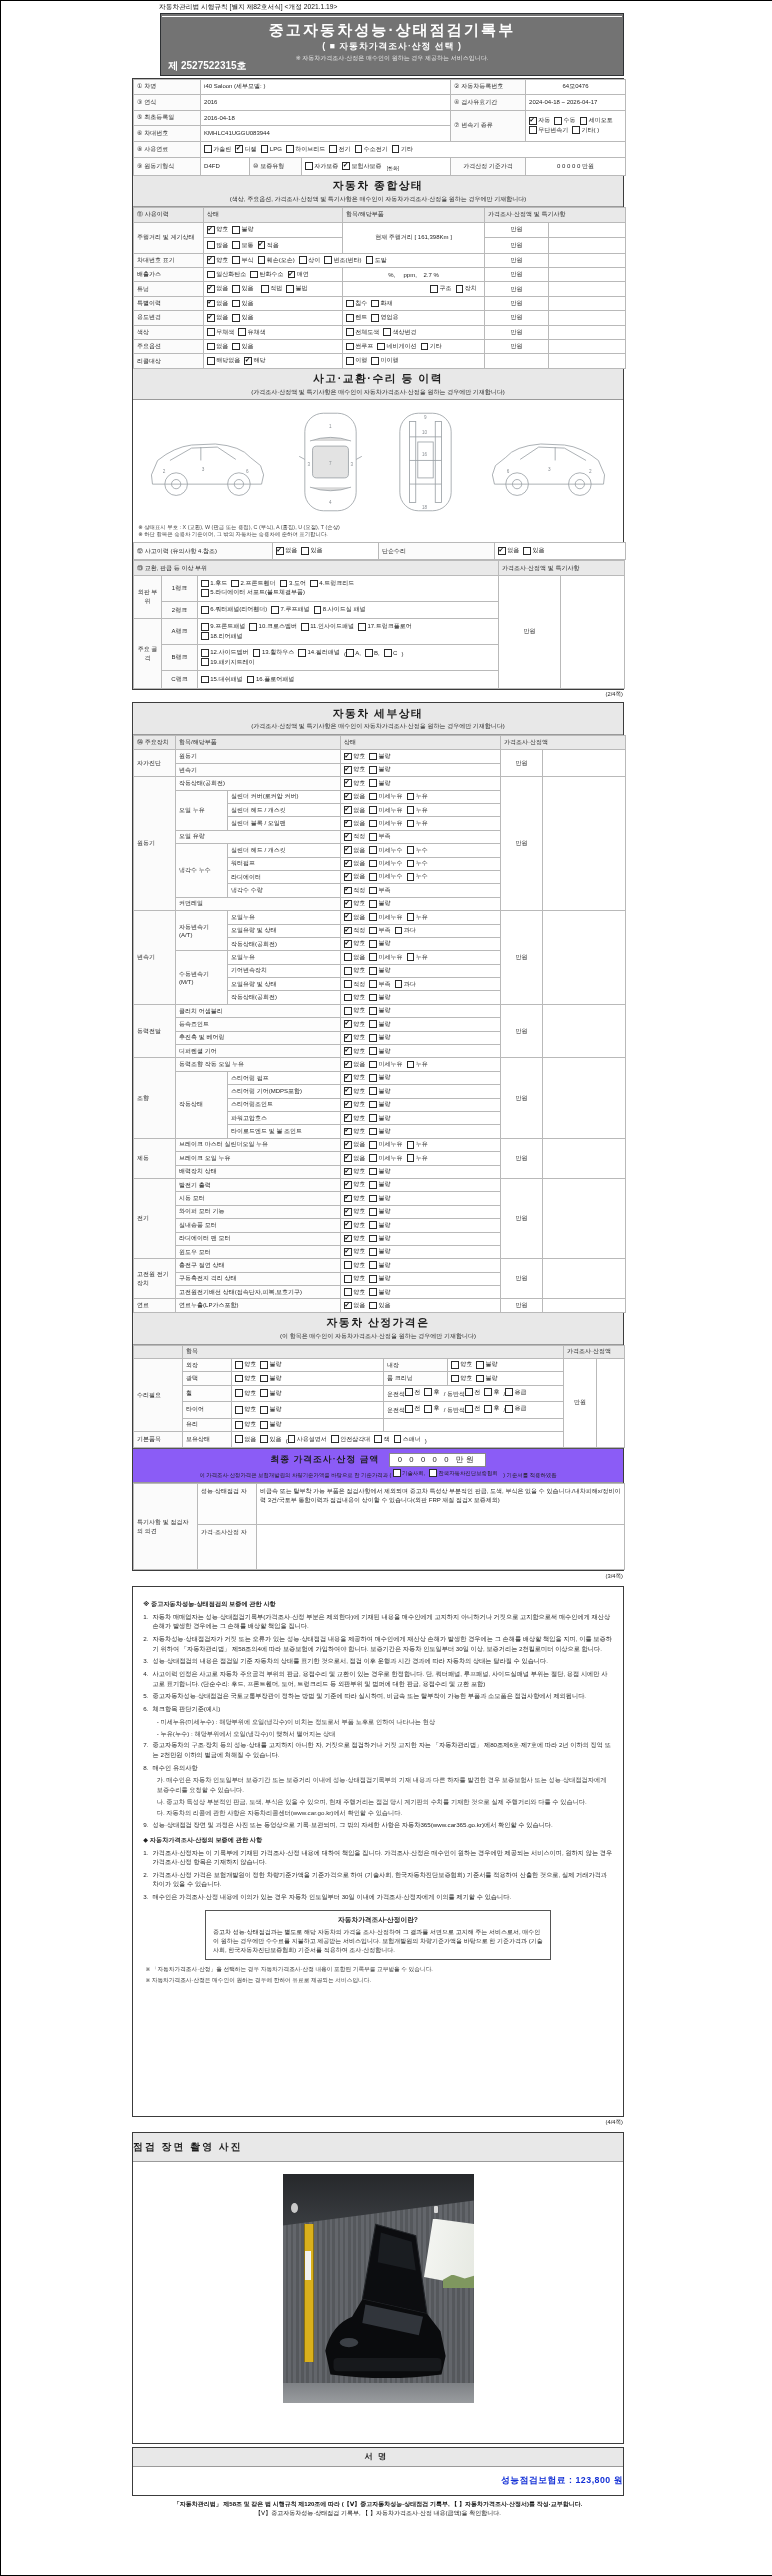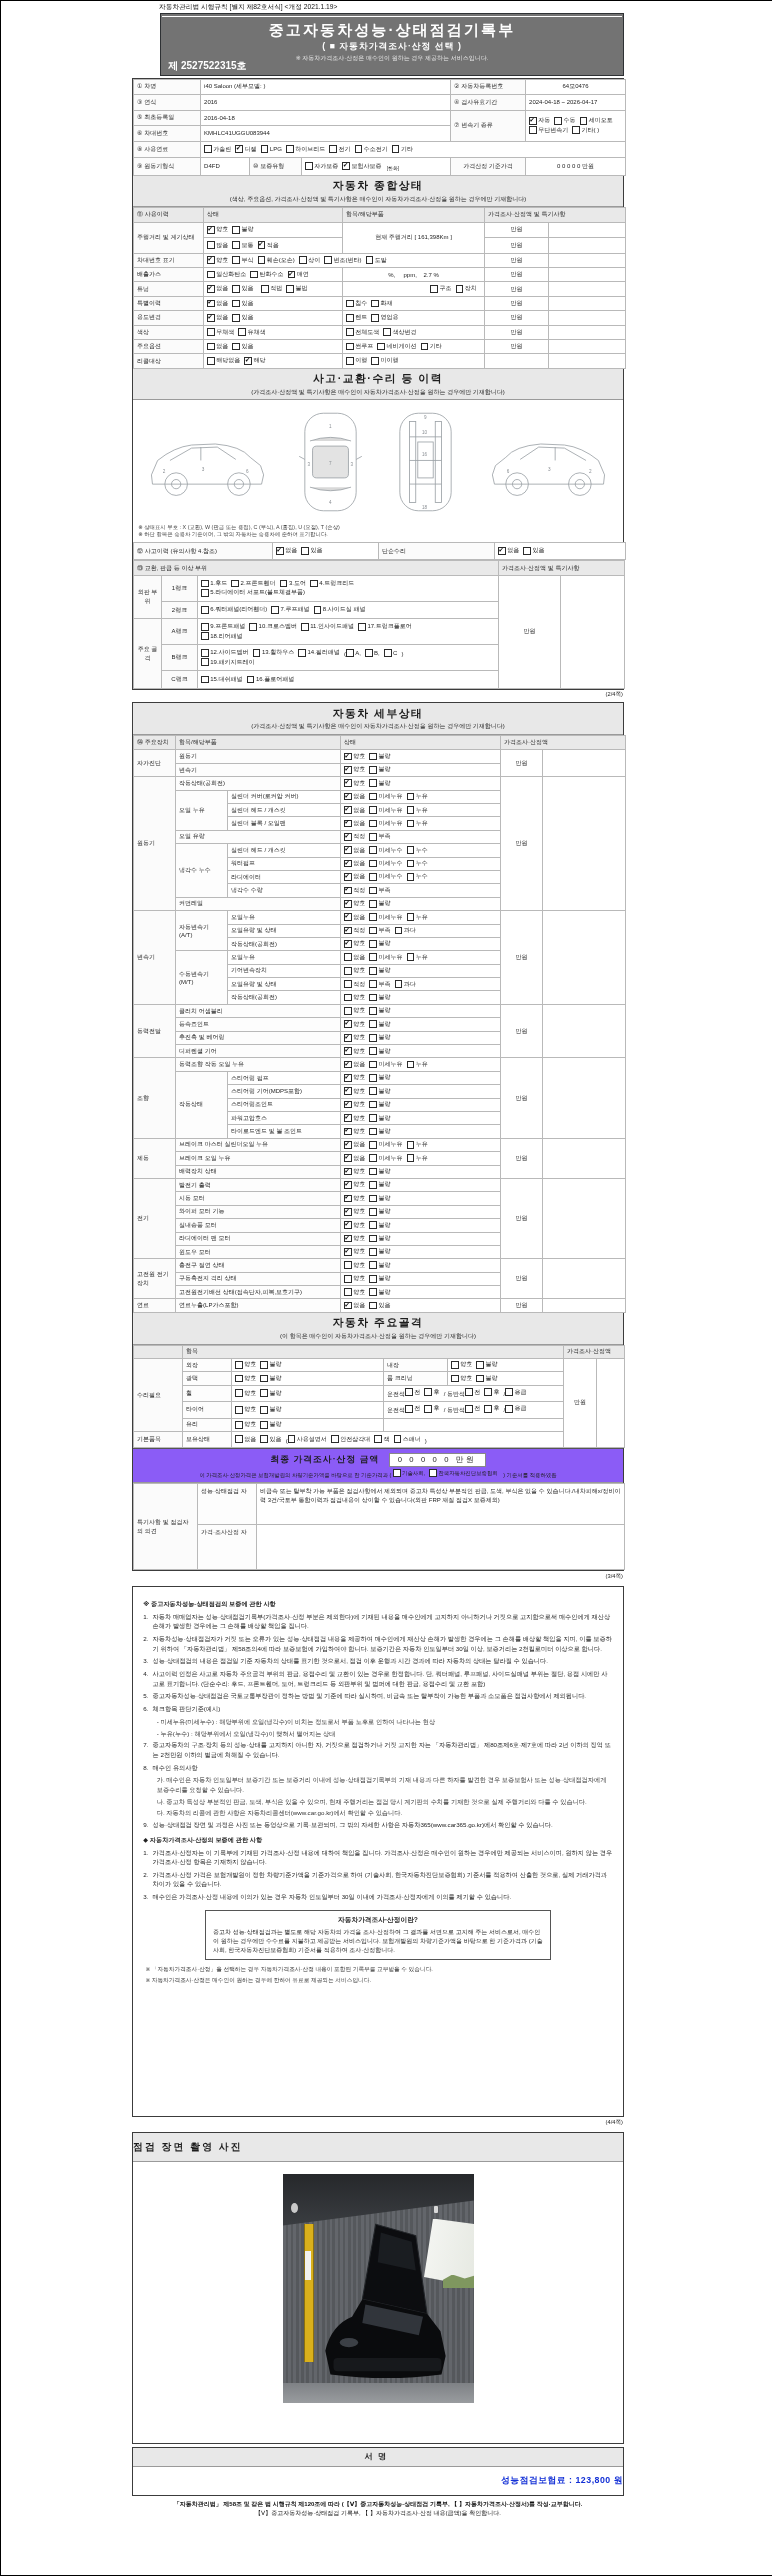--- a/index.html
+++ b/index.html
@@ -1114,21 +1114,21 @@
                 <span class="cb"></span>
                 <span class="ol">있음</span>
               </span></td>
             <td class="ctr">만원</td>
             <td></td>
           </tr>
         </tbody>
       </table>
 
     <div class="sechdr">
-      <div class="t">자동차 주요골격</div>
+      <div class="t">자동차 산정가격은</div>
       <div class="s">(이 항목은 매수인이 자동차가격조사·산정을 원하는 경우에만 기재합니다)</div>
     </div>
     <table class="ft">
         <colgroup>
           <col style="width: 49px;">
           <col style="width: 49px;">
           <col style="width: 152px;">
           <col style="width: 64px;">
           <col style="width: 116px;">
           <col style="width: 33px;">

